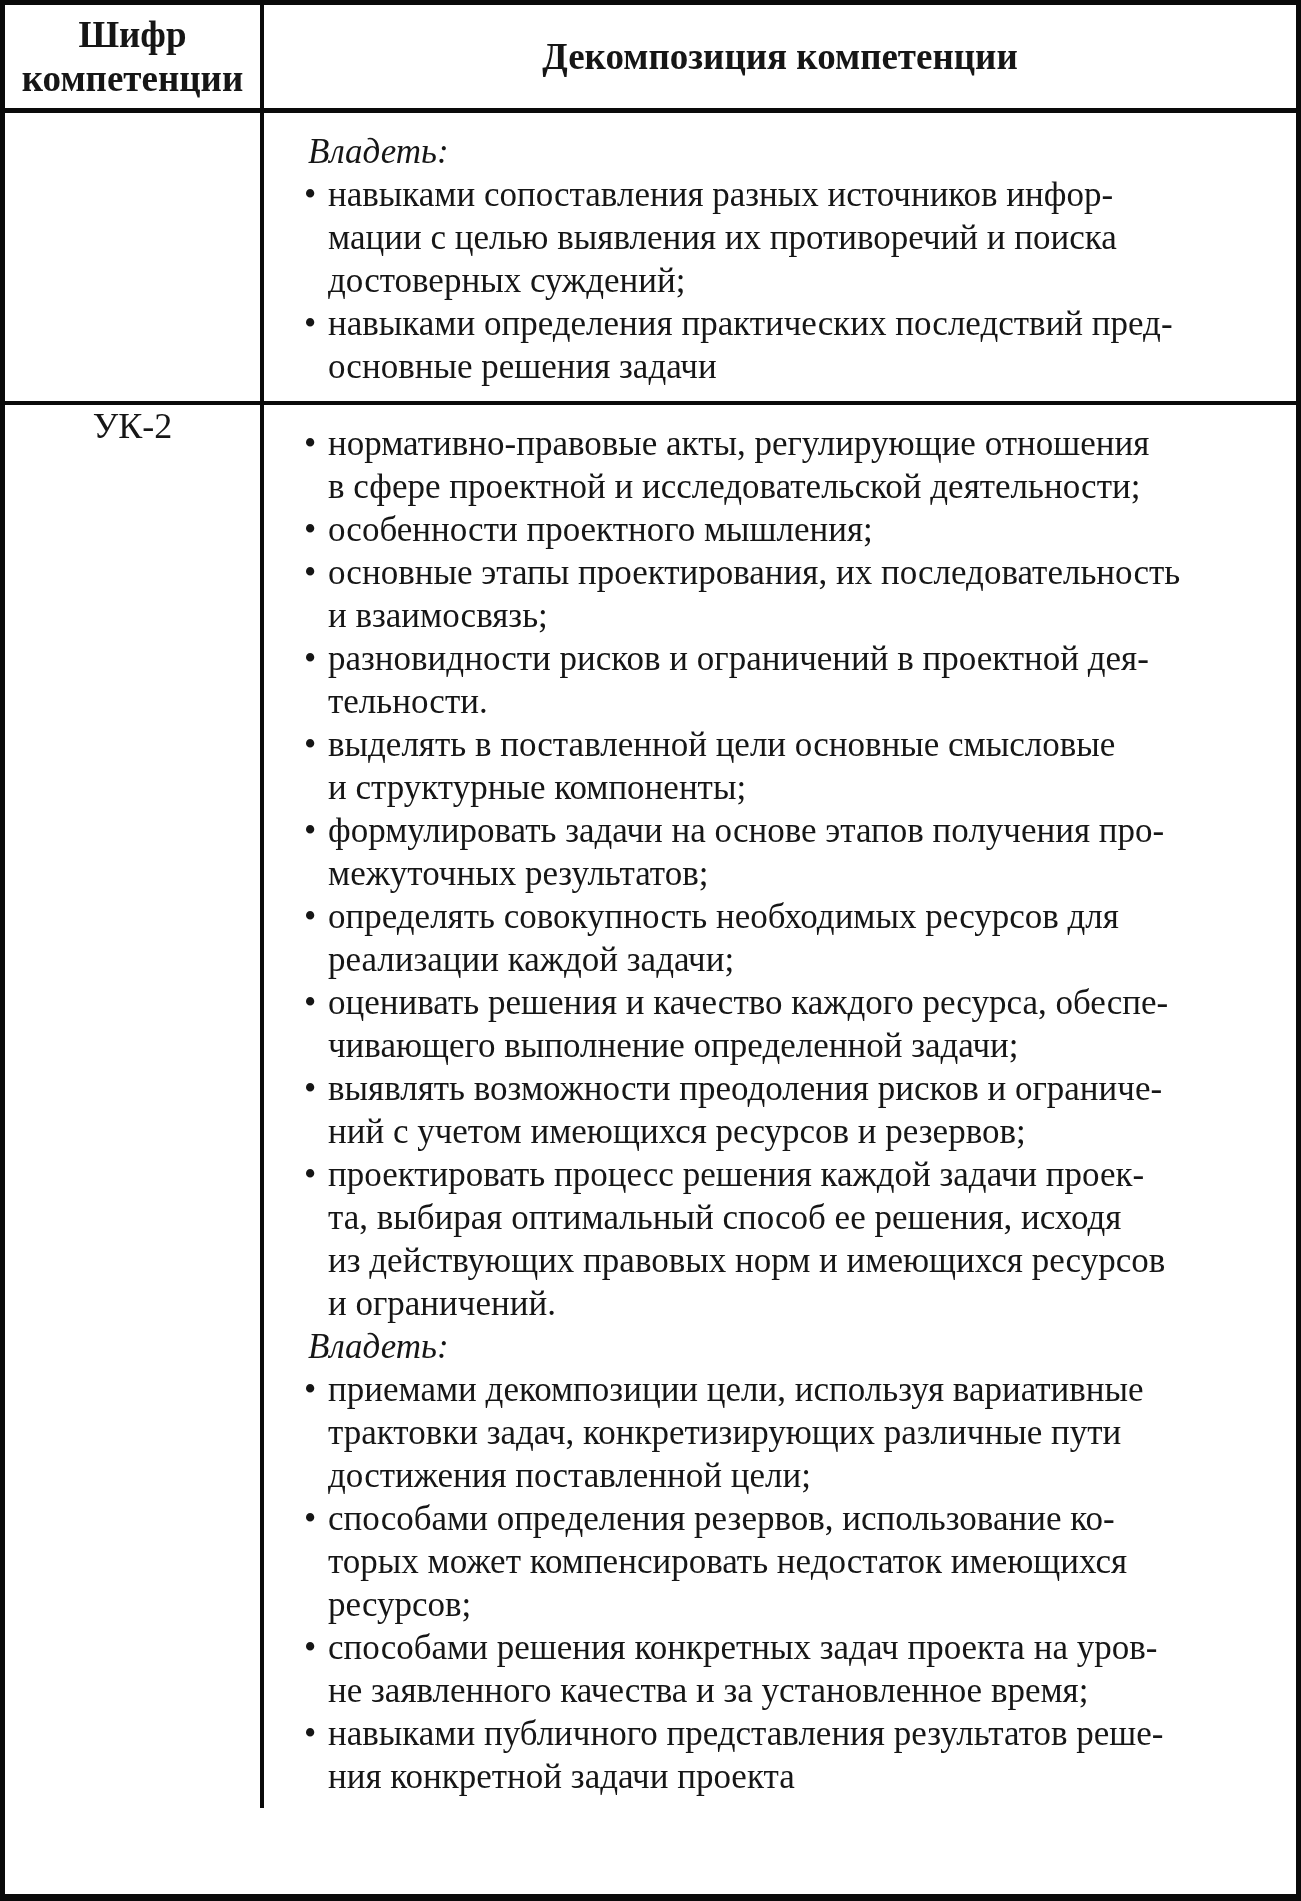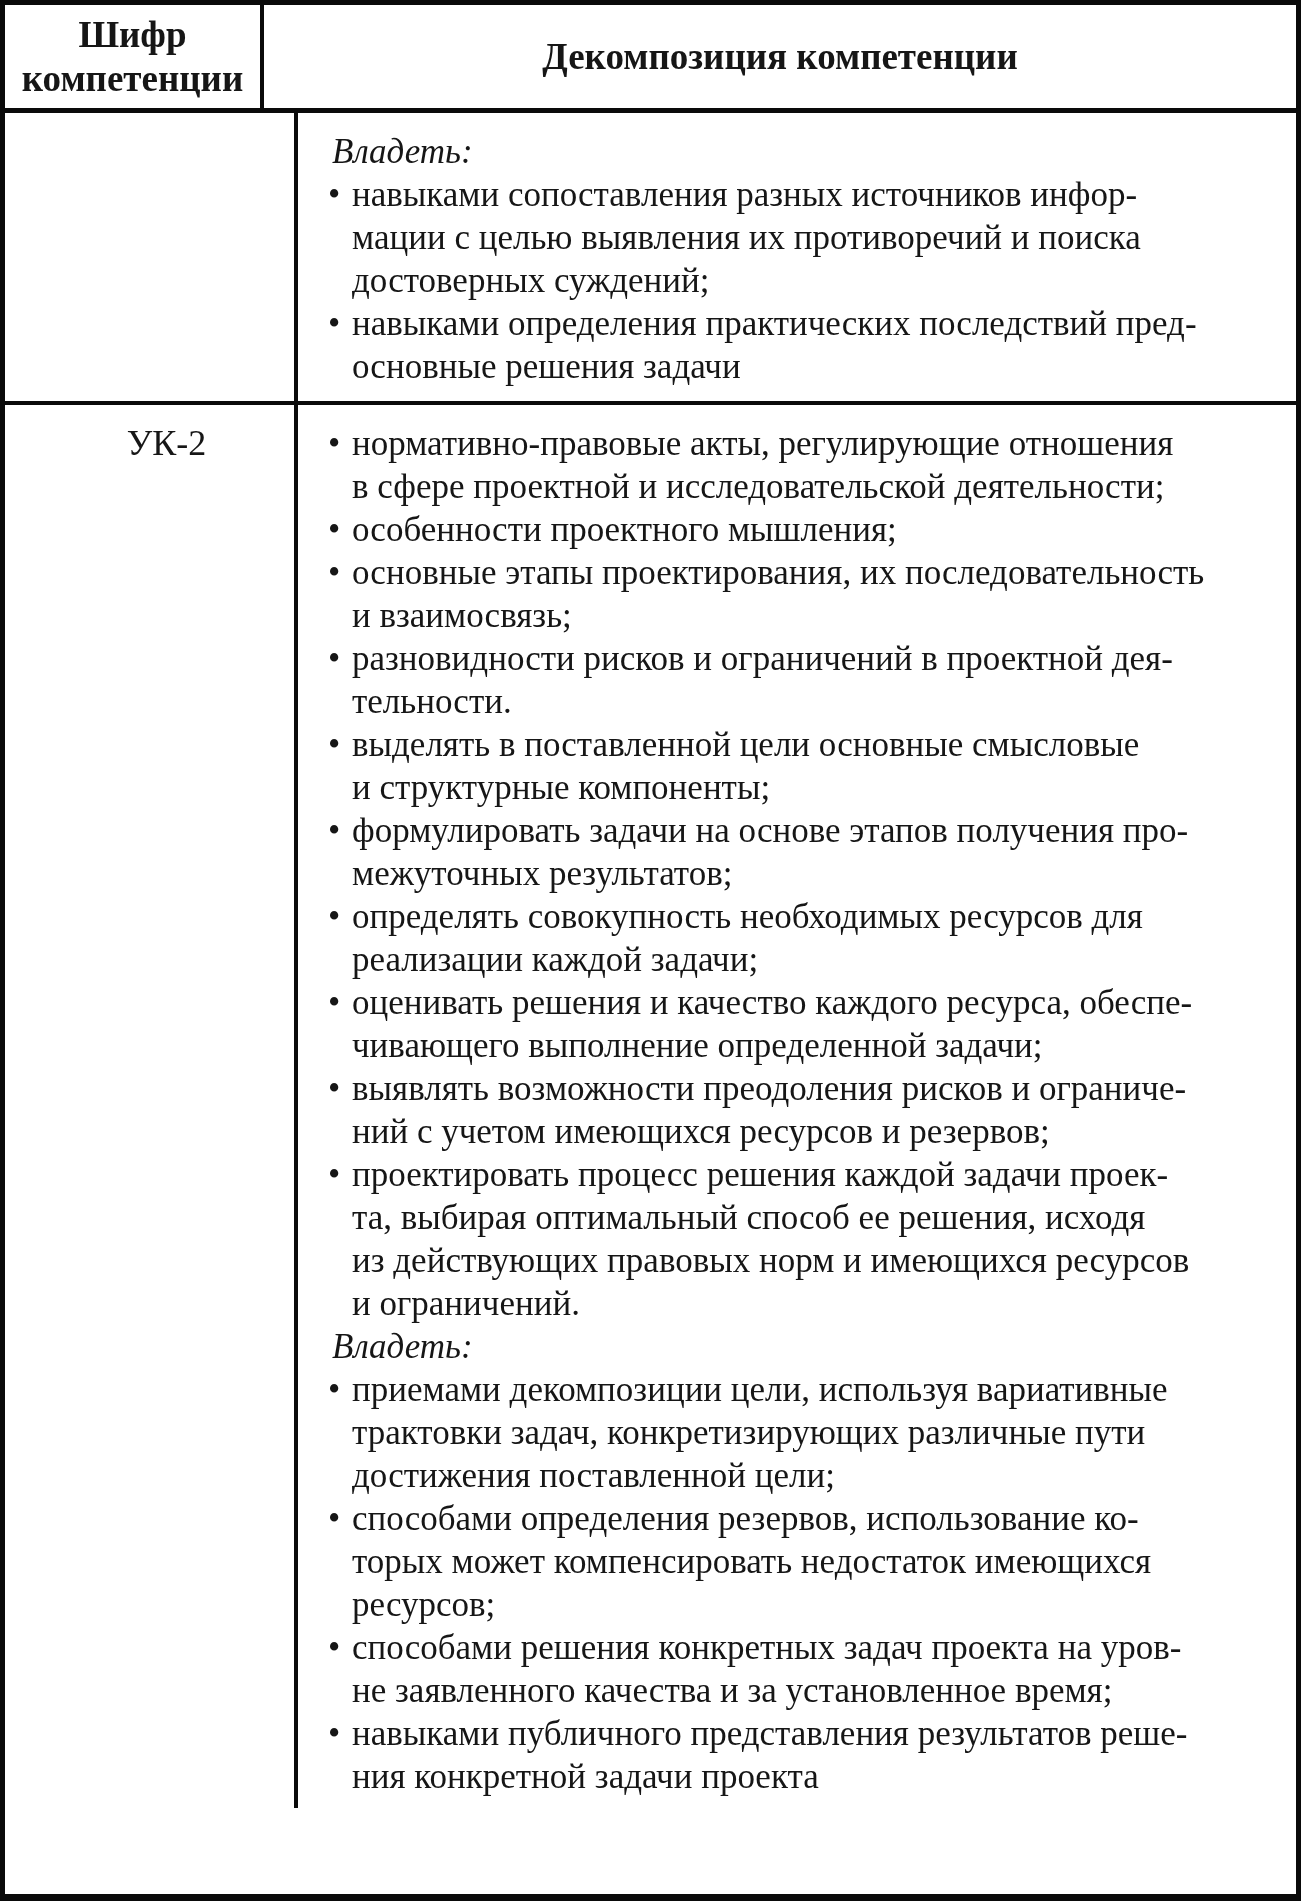--- a/index.html
+++ b/index.html
@@ -62,29 +62,29 @@
     flex: none;
     border-bottom: 4px solid #0a0a0a;
   }
   .body-row-2 {
     flex: 1;
   }
   .code-cell {
     display: flex;
     justify-content: center;
     align-items: flex-start;
-    padding-top: 17px;
+    padding-top: 0;
     font-size: 36px;
     line-height: 43px;
-    margin-left: 34px;
   }
   .content-cell {
-    padding: 17px 22px 10px 24px;
+    padding: 17px 22px 10px 18px;
     font-size: 35px;
     line-height: 43px;
+    margin-left: 16px;
   }
   .section-label {
     font-style: italic;
     padding-left: 10px;
   }
   .item {
     display: flex;
     align-items: flex-start;
   }
   .bullet {

